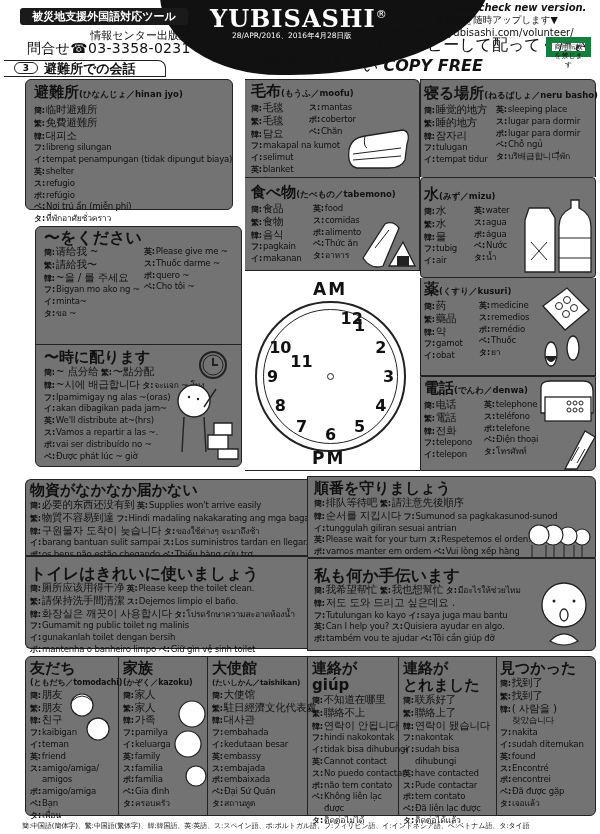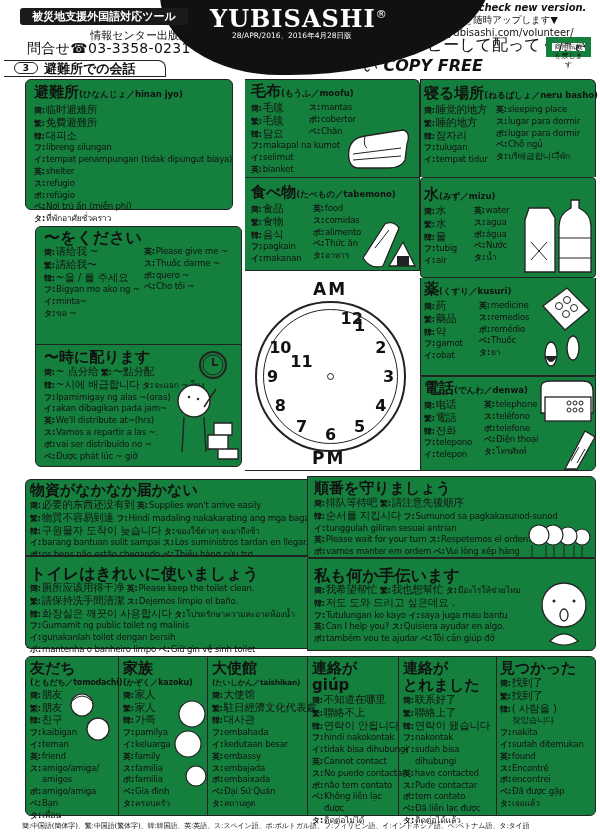--- a/index.html
+++ b/index.html
@@ -1,19 +1,19 @@
 <!DOCTYPE html>
 <html><head>
 <meta charset="utf-8">
 <style>
 *{box-sizing:border-box;margin:0;padding:0}
 html,body{width:600px;height:834px;background:#fff;overflow:hidden}
 body{font-family:"DejaVu Sans","Liberation Sans",sans-serif;color:#111;position:relative}
 .abs{position:absolute}
-.box{position:absolute;border:1.6px solid #222;border-radius:8px;background:#15803d}
+.box{position:absolute;border:1.6px solid #222;border-radius:8px;background:#737373}
 .sec{position:absolute}
 .ttl{font-weight:bold;font-size:15px;line-height:17px;white-space:nowrap}
 .ttl .rd{font-size:8.5px;font-weight:bold}
 .ln{font-size:8.6px;line-height:11.8px;white-space:nowrap;letter-spacing:-0.2px}
 .ln b{font-weight:bold;font-size:8px;margin-right:1px}
 .cjk{font-size:10.5px}
 .row2{display:flex}
 .row2>div{flex:none}
 
 #hdr-tag{left:20px;top:8px;width:168px;height:17px;background:#1a1a1a;color:#fff;font-size:11px;font-weight:bold;text-align:center;line-height:17px;border-radius:3px}

